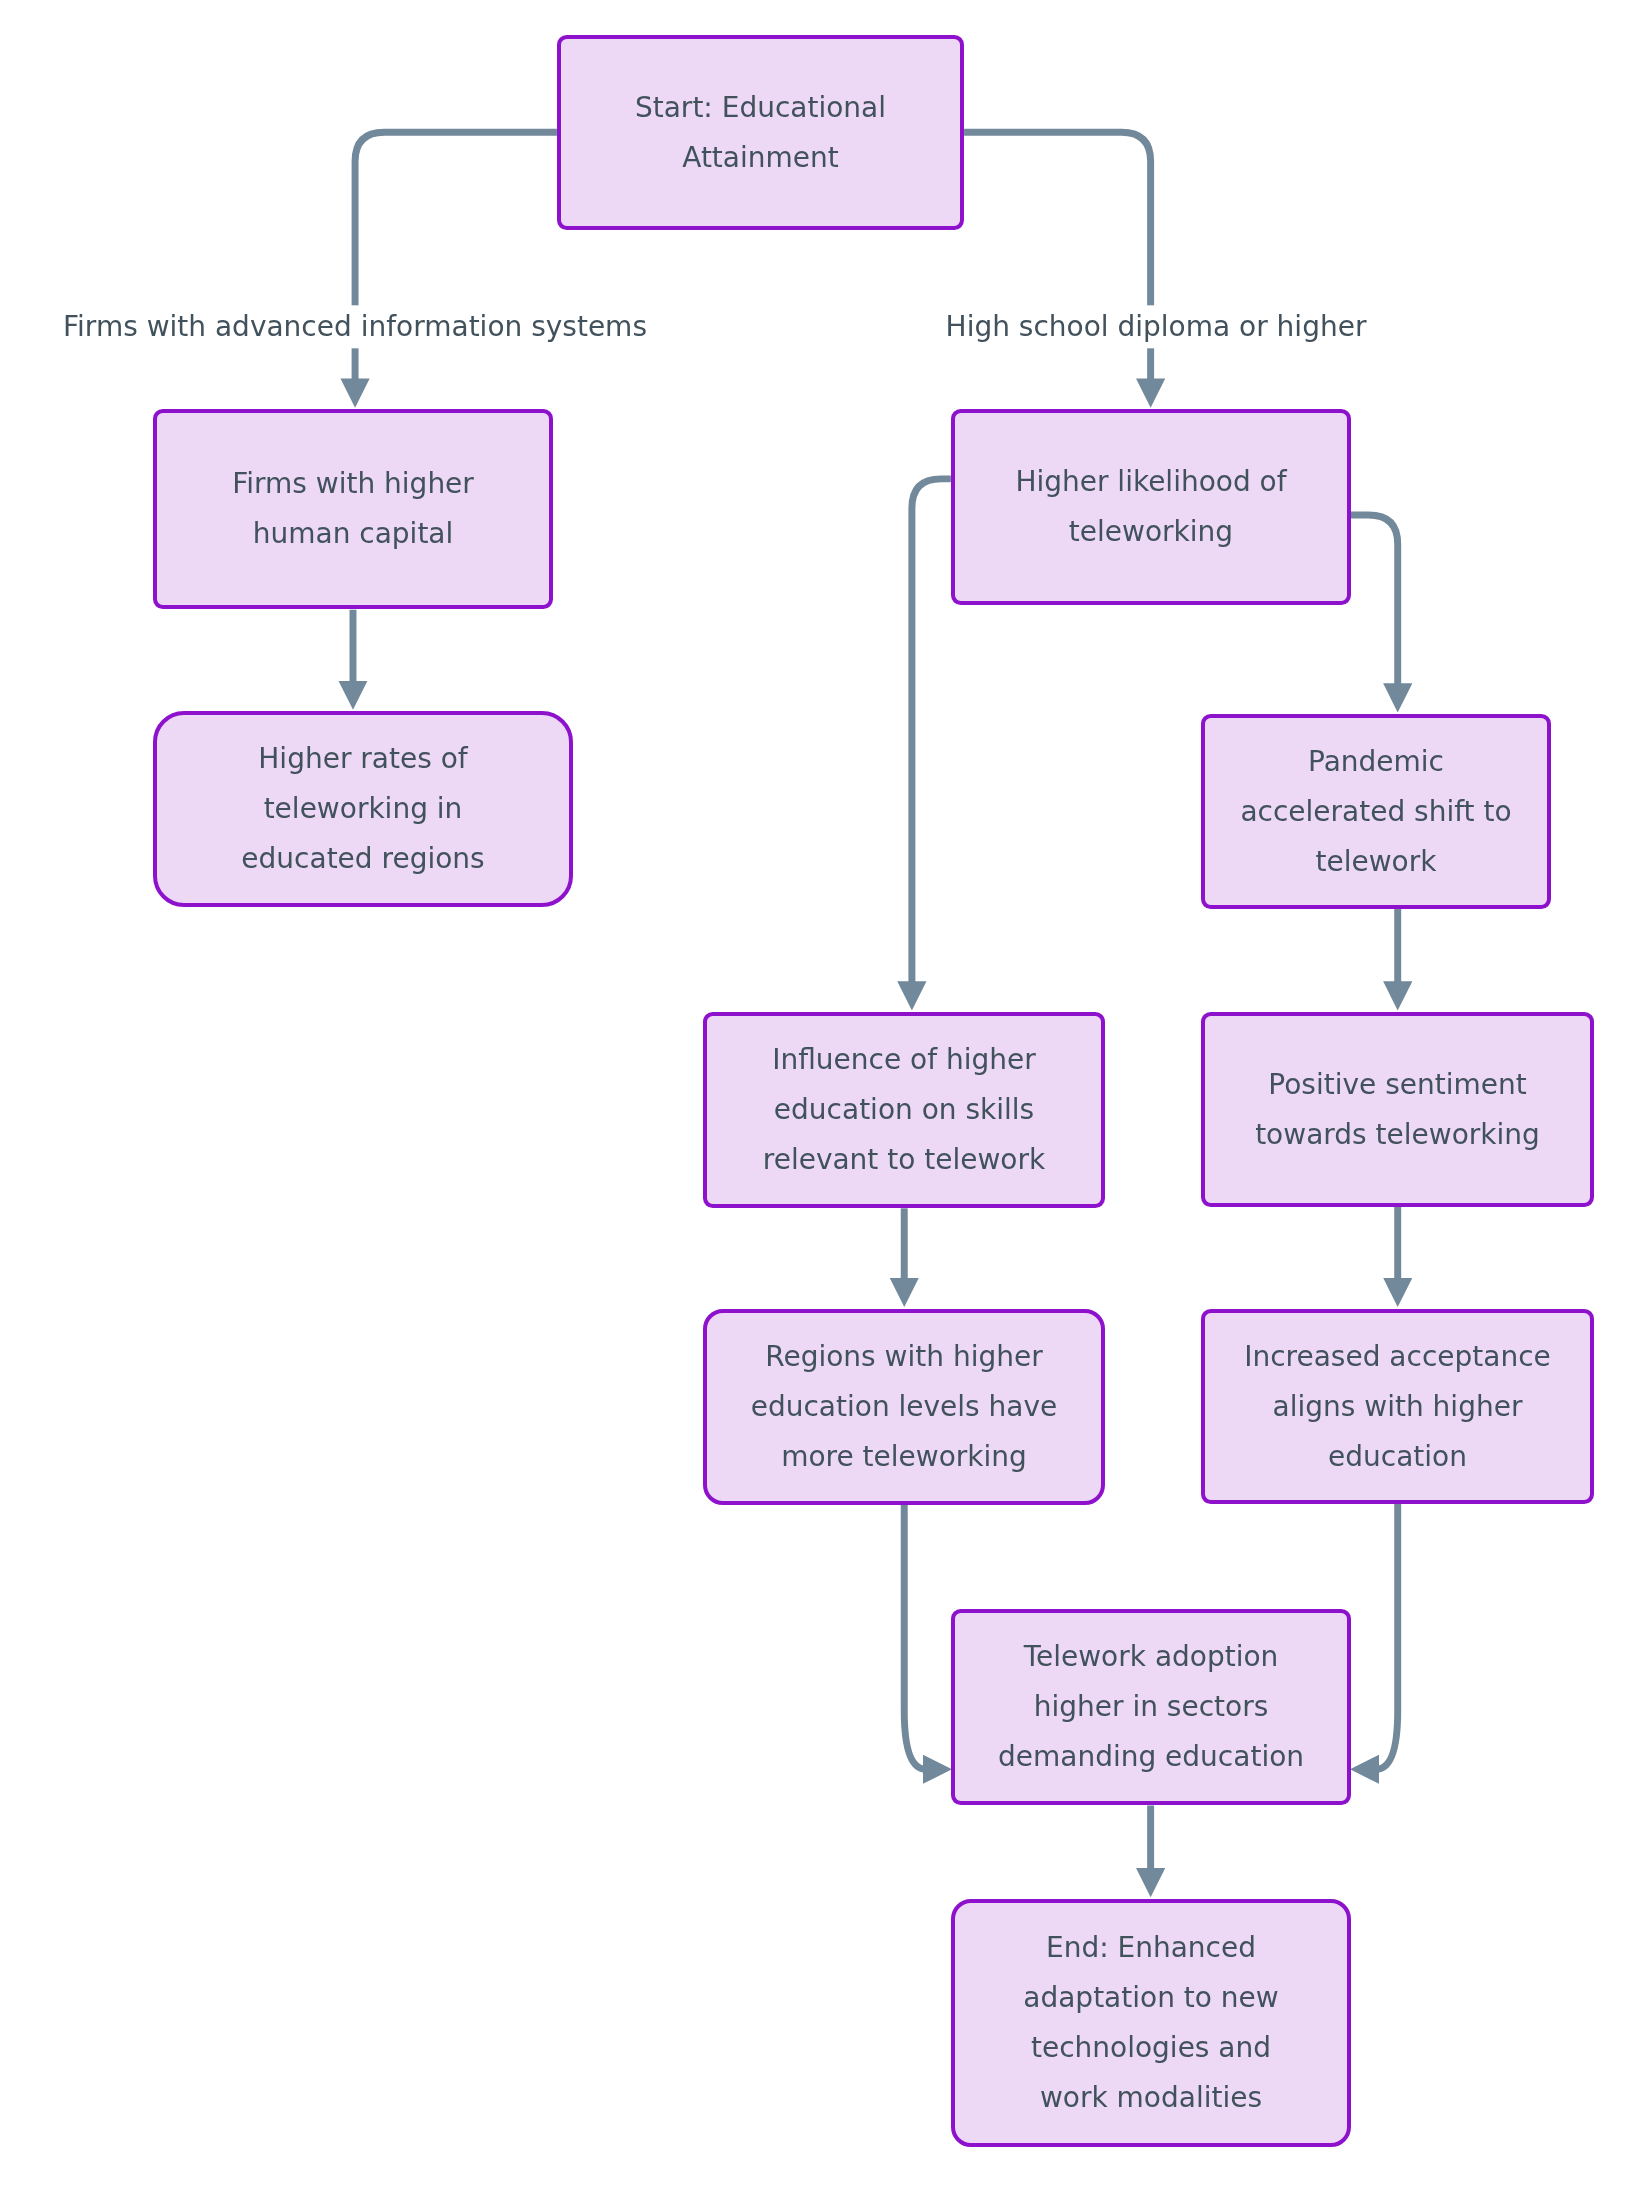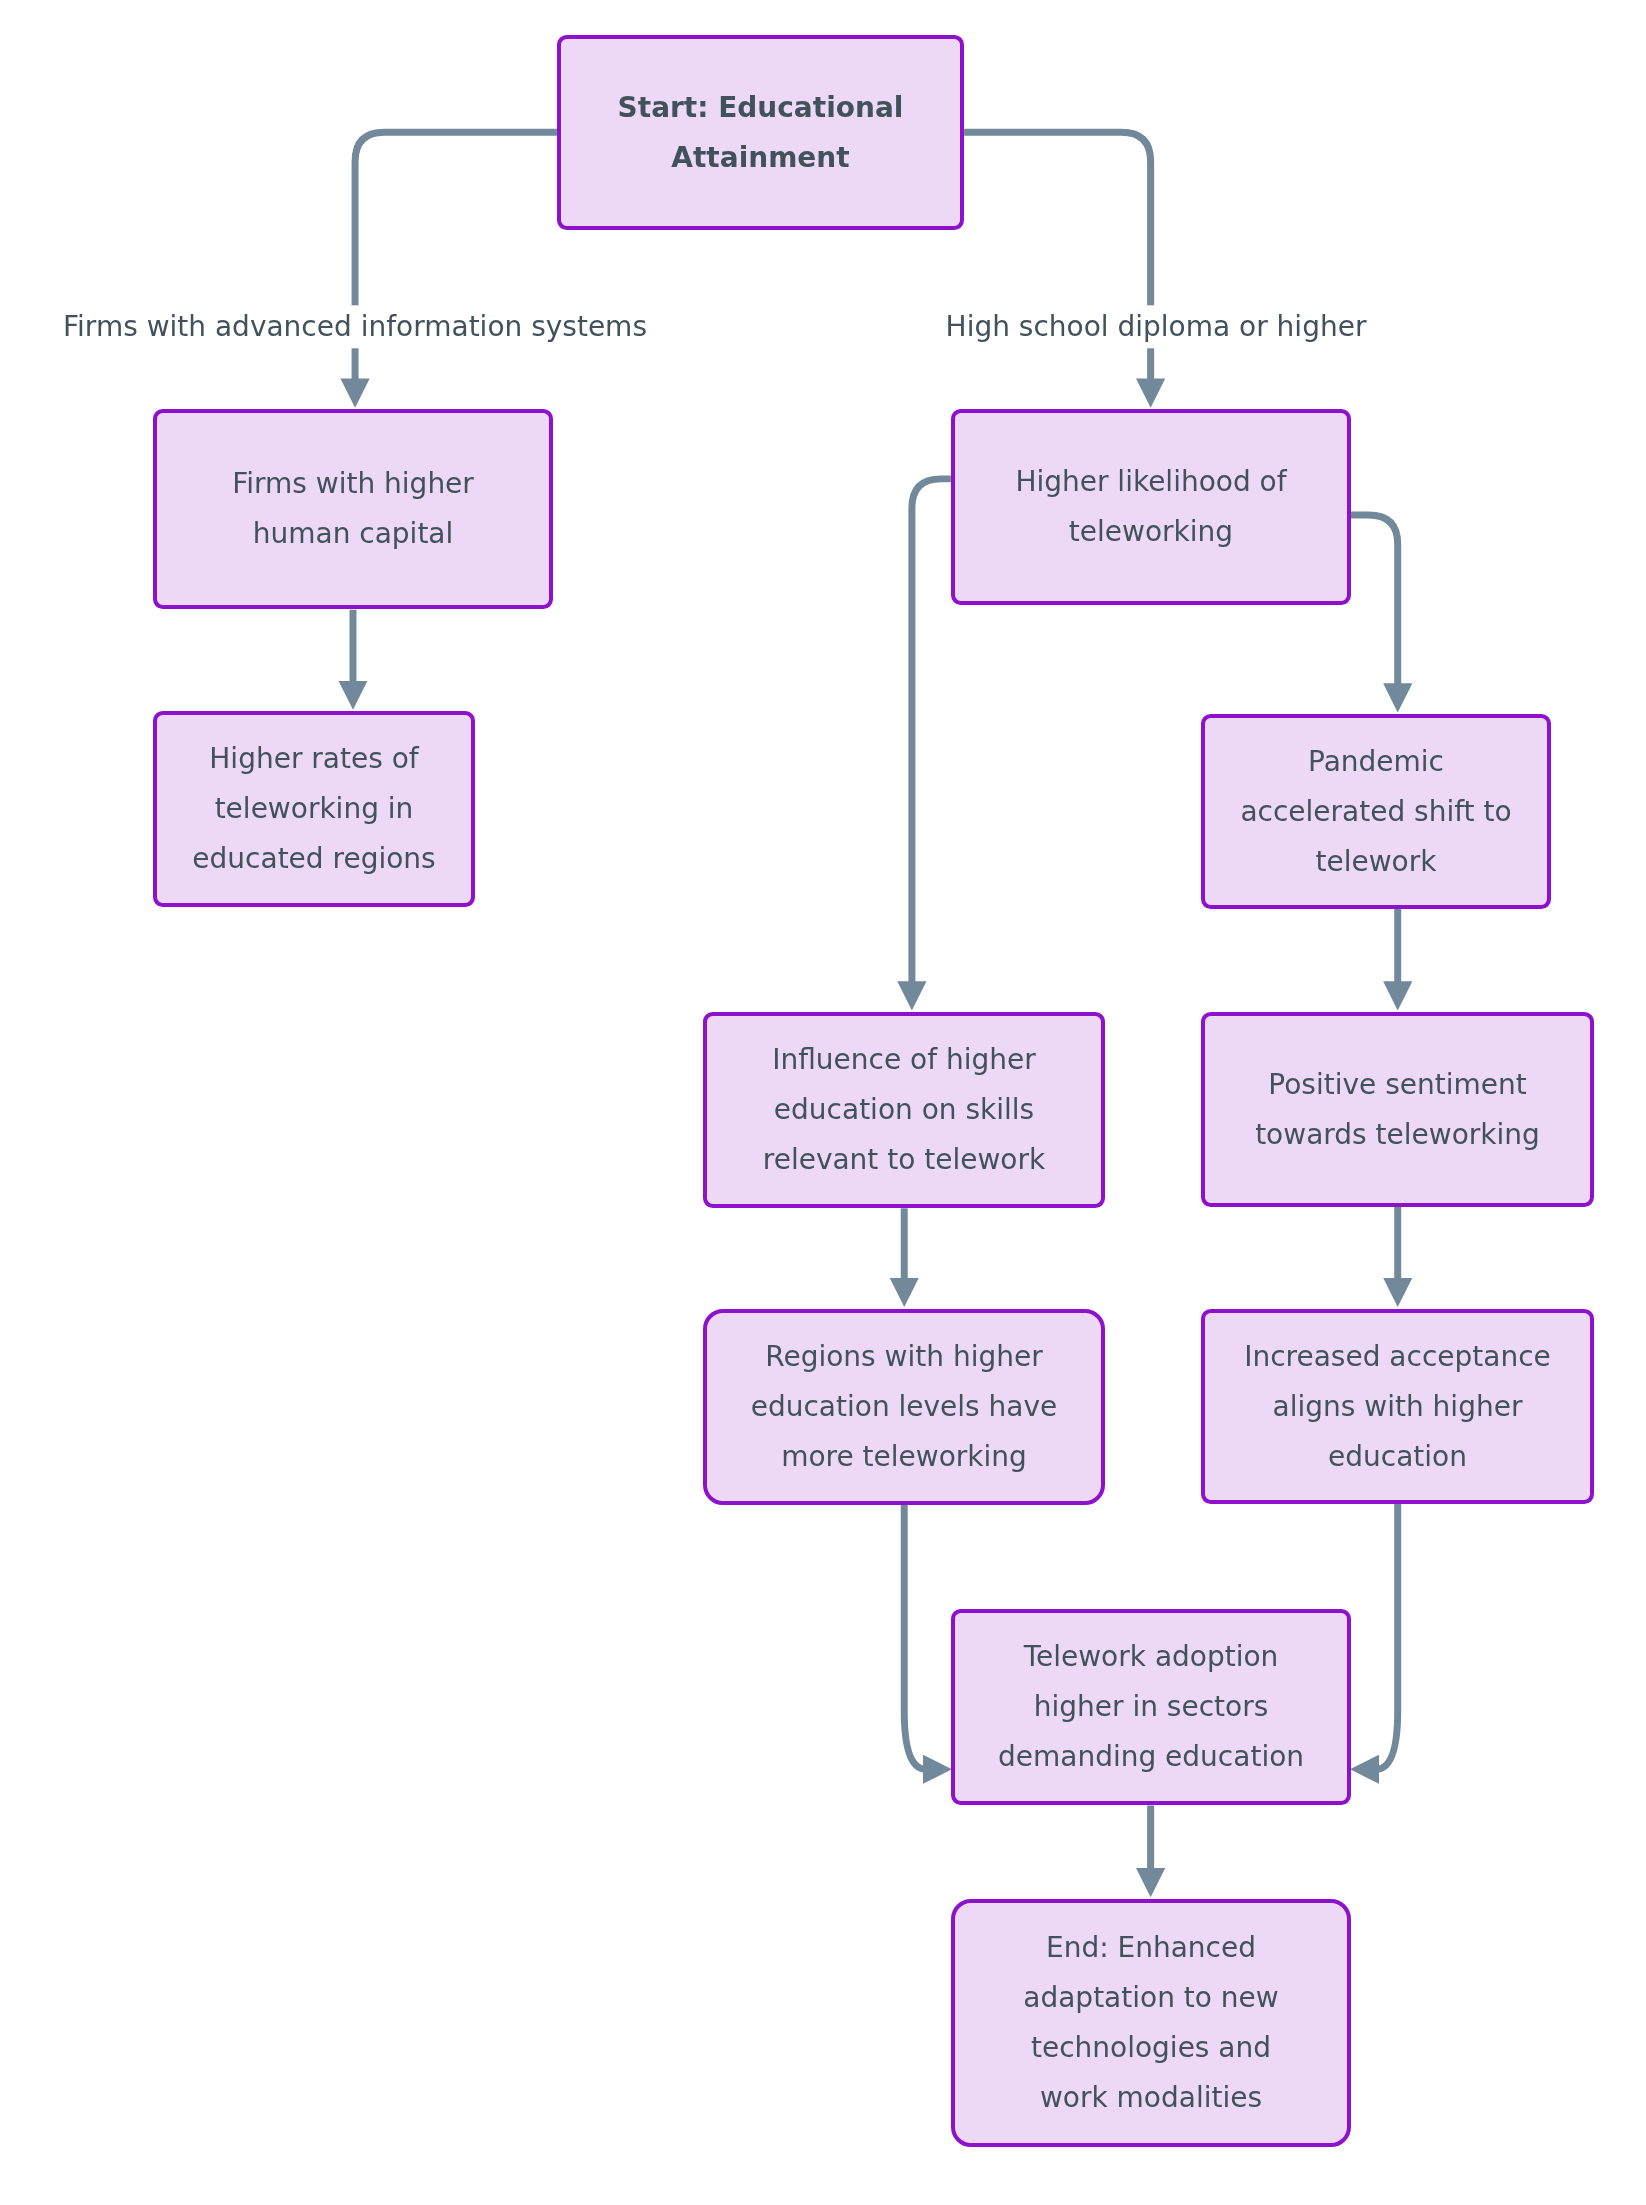--- a/index.html
+++ b/index.html
@@ -72,31 +72,31 @@
 
     <path d="M 2008 1734 L 2008 1840" stroke="#71899B" stroke-width="10" marker-end="url(#arrow)"></path>
 
     <path d="M 1299 2162 L 1299 2458 Q 1299 2542 1330 2542" stroke="#71899B" stroke-width="10" marker-end="url(#arrow)"></path>
 
     <path d="M 2008 2160 L 2008 2458 Q 2008 2542 1977 2542" stroke="#71899B" stroke-width="10" marker-end="url(#arrow)"></path>
 
     <path d="M 1653 2594 L 1653 2688" stroke="#71899B" stroke-width="10" marker-end="url(#arrow)"></path>
   </svg>
 
-  <div class="node" style="left:557px; top:35px; width:407px; height:195px;font-weight:bold;">
+  <div class="node" style="left:557px; top:35px; width:407px; height:195px;">
     <span class="node-label">Start: Educational
 Attainment</span>
   </div>
 
   <div class="node" style="left:153px; top:409px; width:400px; height:200px;">
     <span class="node-label">Firms with higher
 human capital</span>
   </div>
 
-  <div class="node" style="left:153px; top:711px; width:322px; height:196px;">
+  <div class="node" style="left:153px; top:711px; width:420px; height:196px;border-radius:31px;">
     <span class="node-label">Higher rates of
 teleworking in
 educated regions</span>
   </div>
 
   <div class="node" style="left:951px; top:409px; width:400px; height:196px;">
     <span class="node-label">Higher likelihood of
 teleworking</span>
   </div>
 

